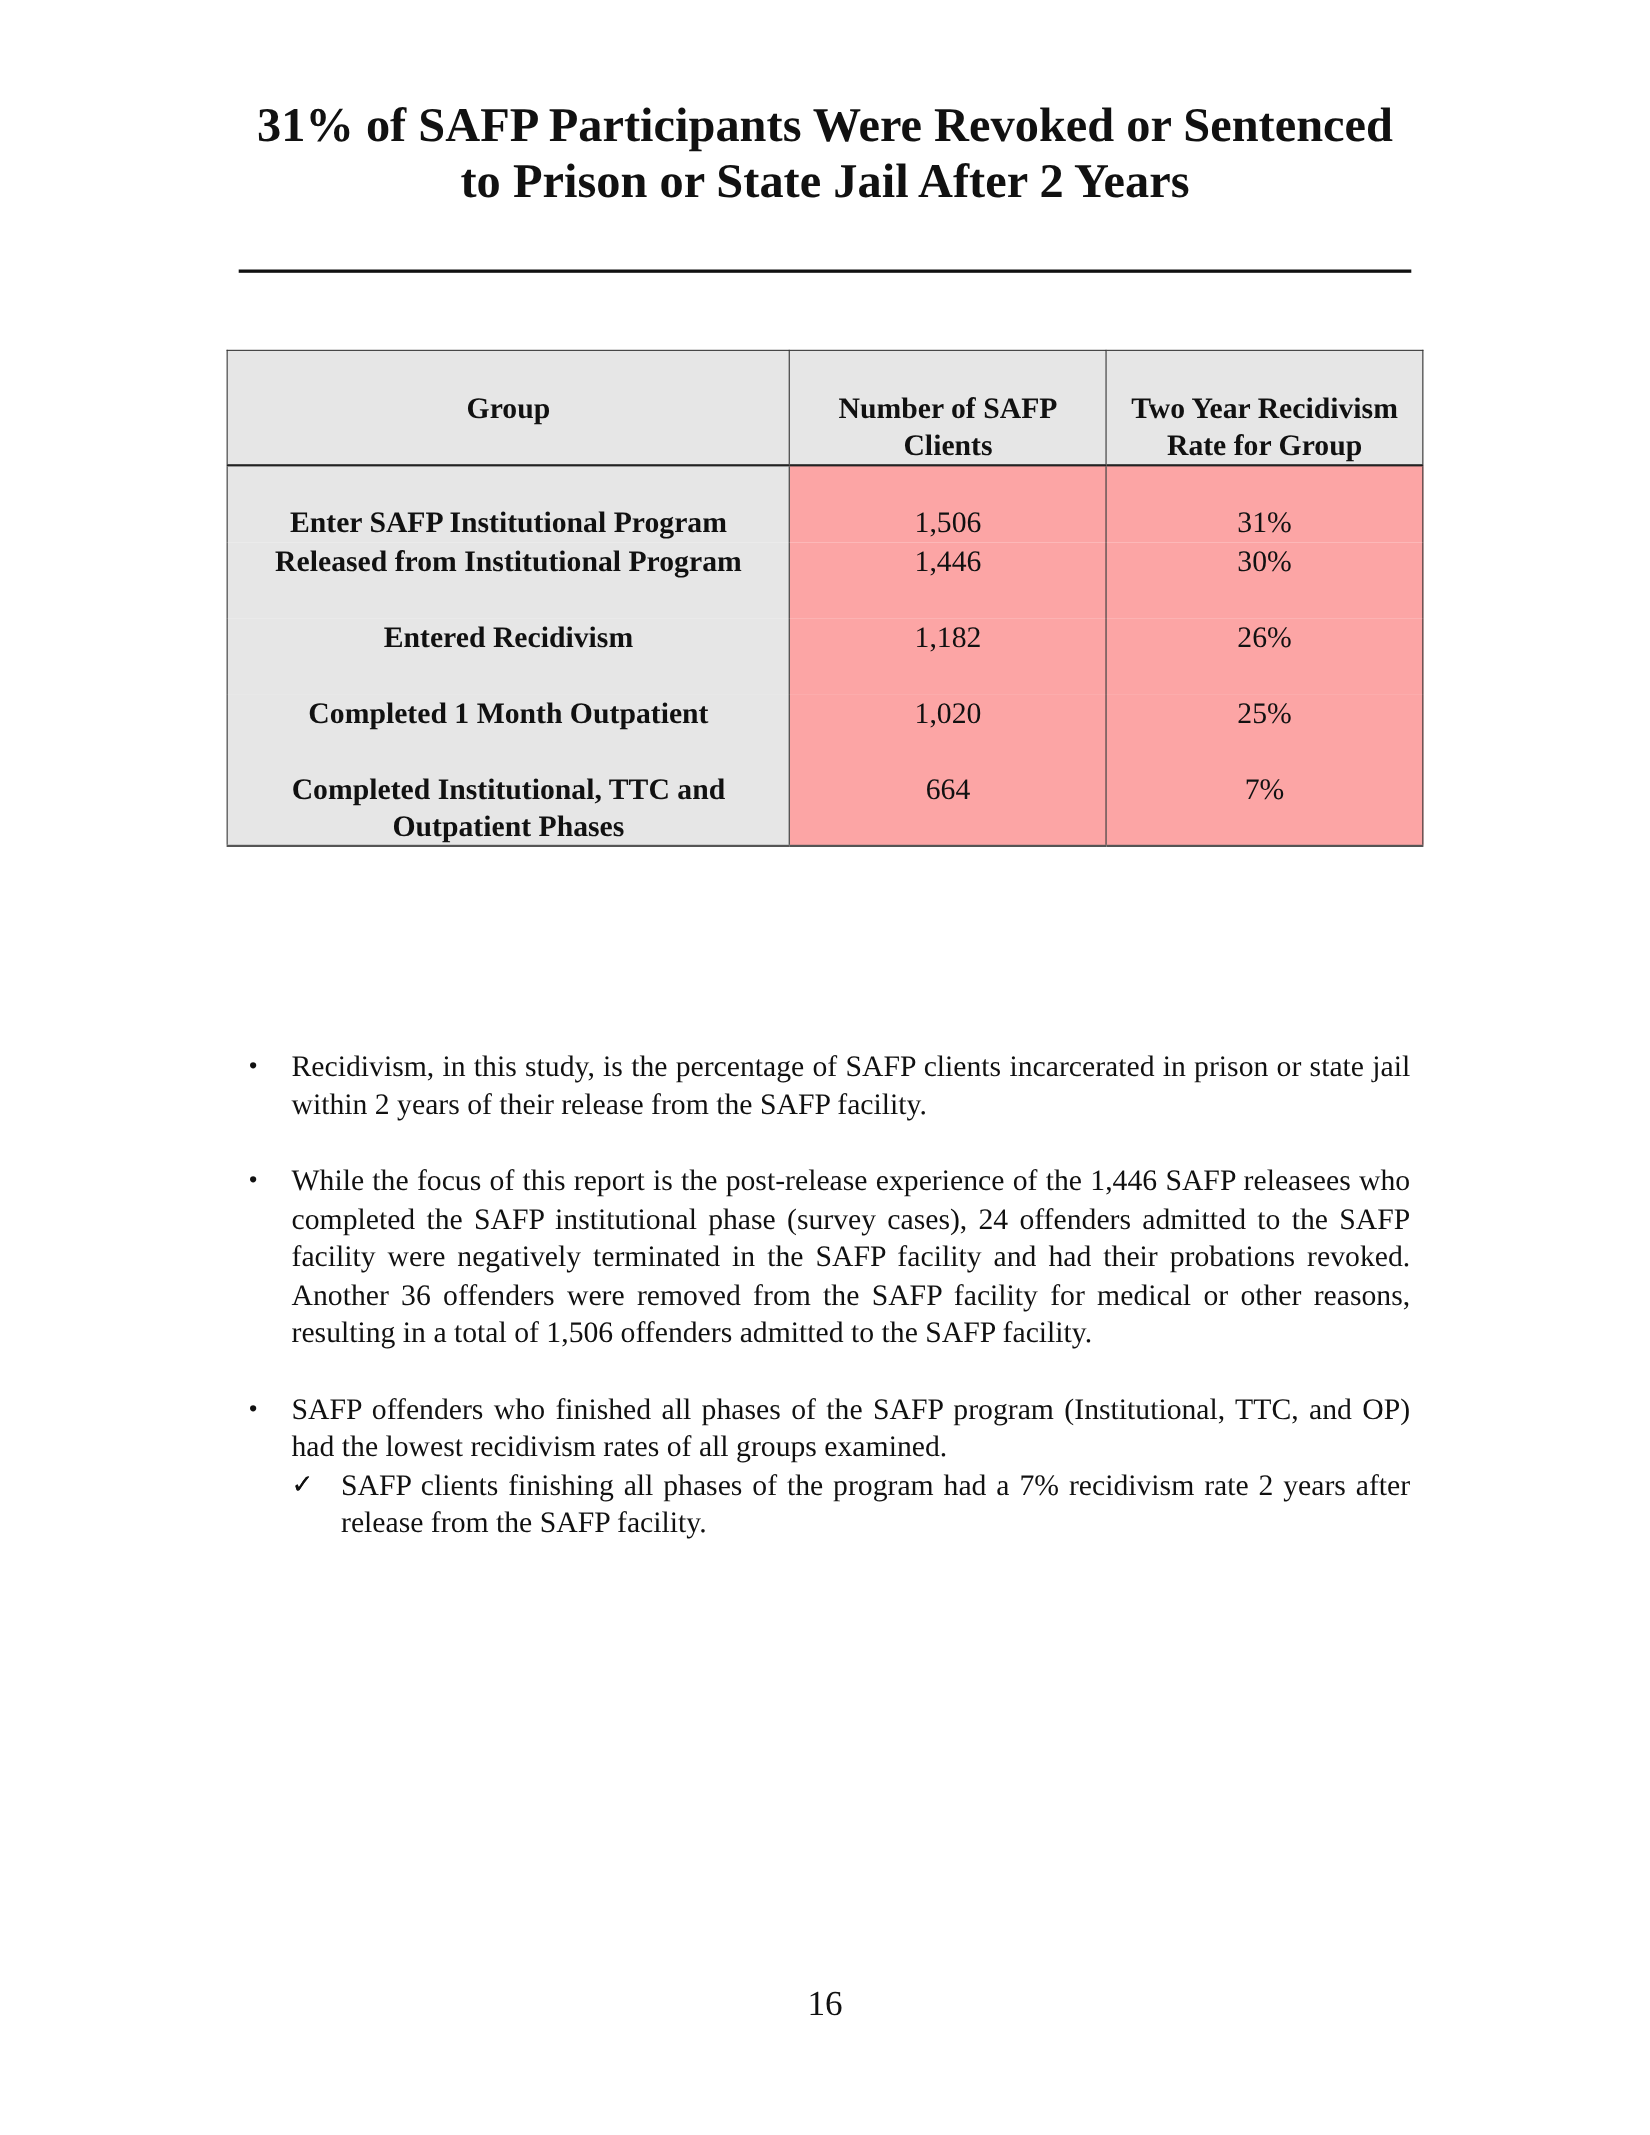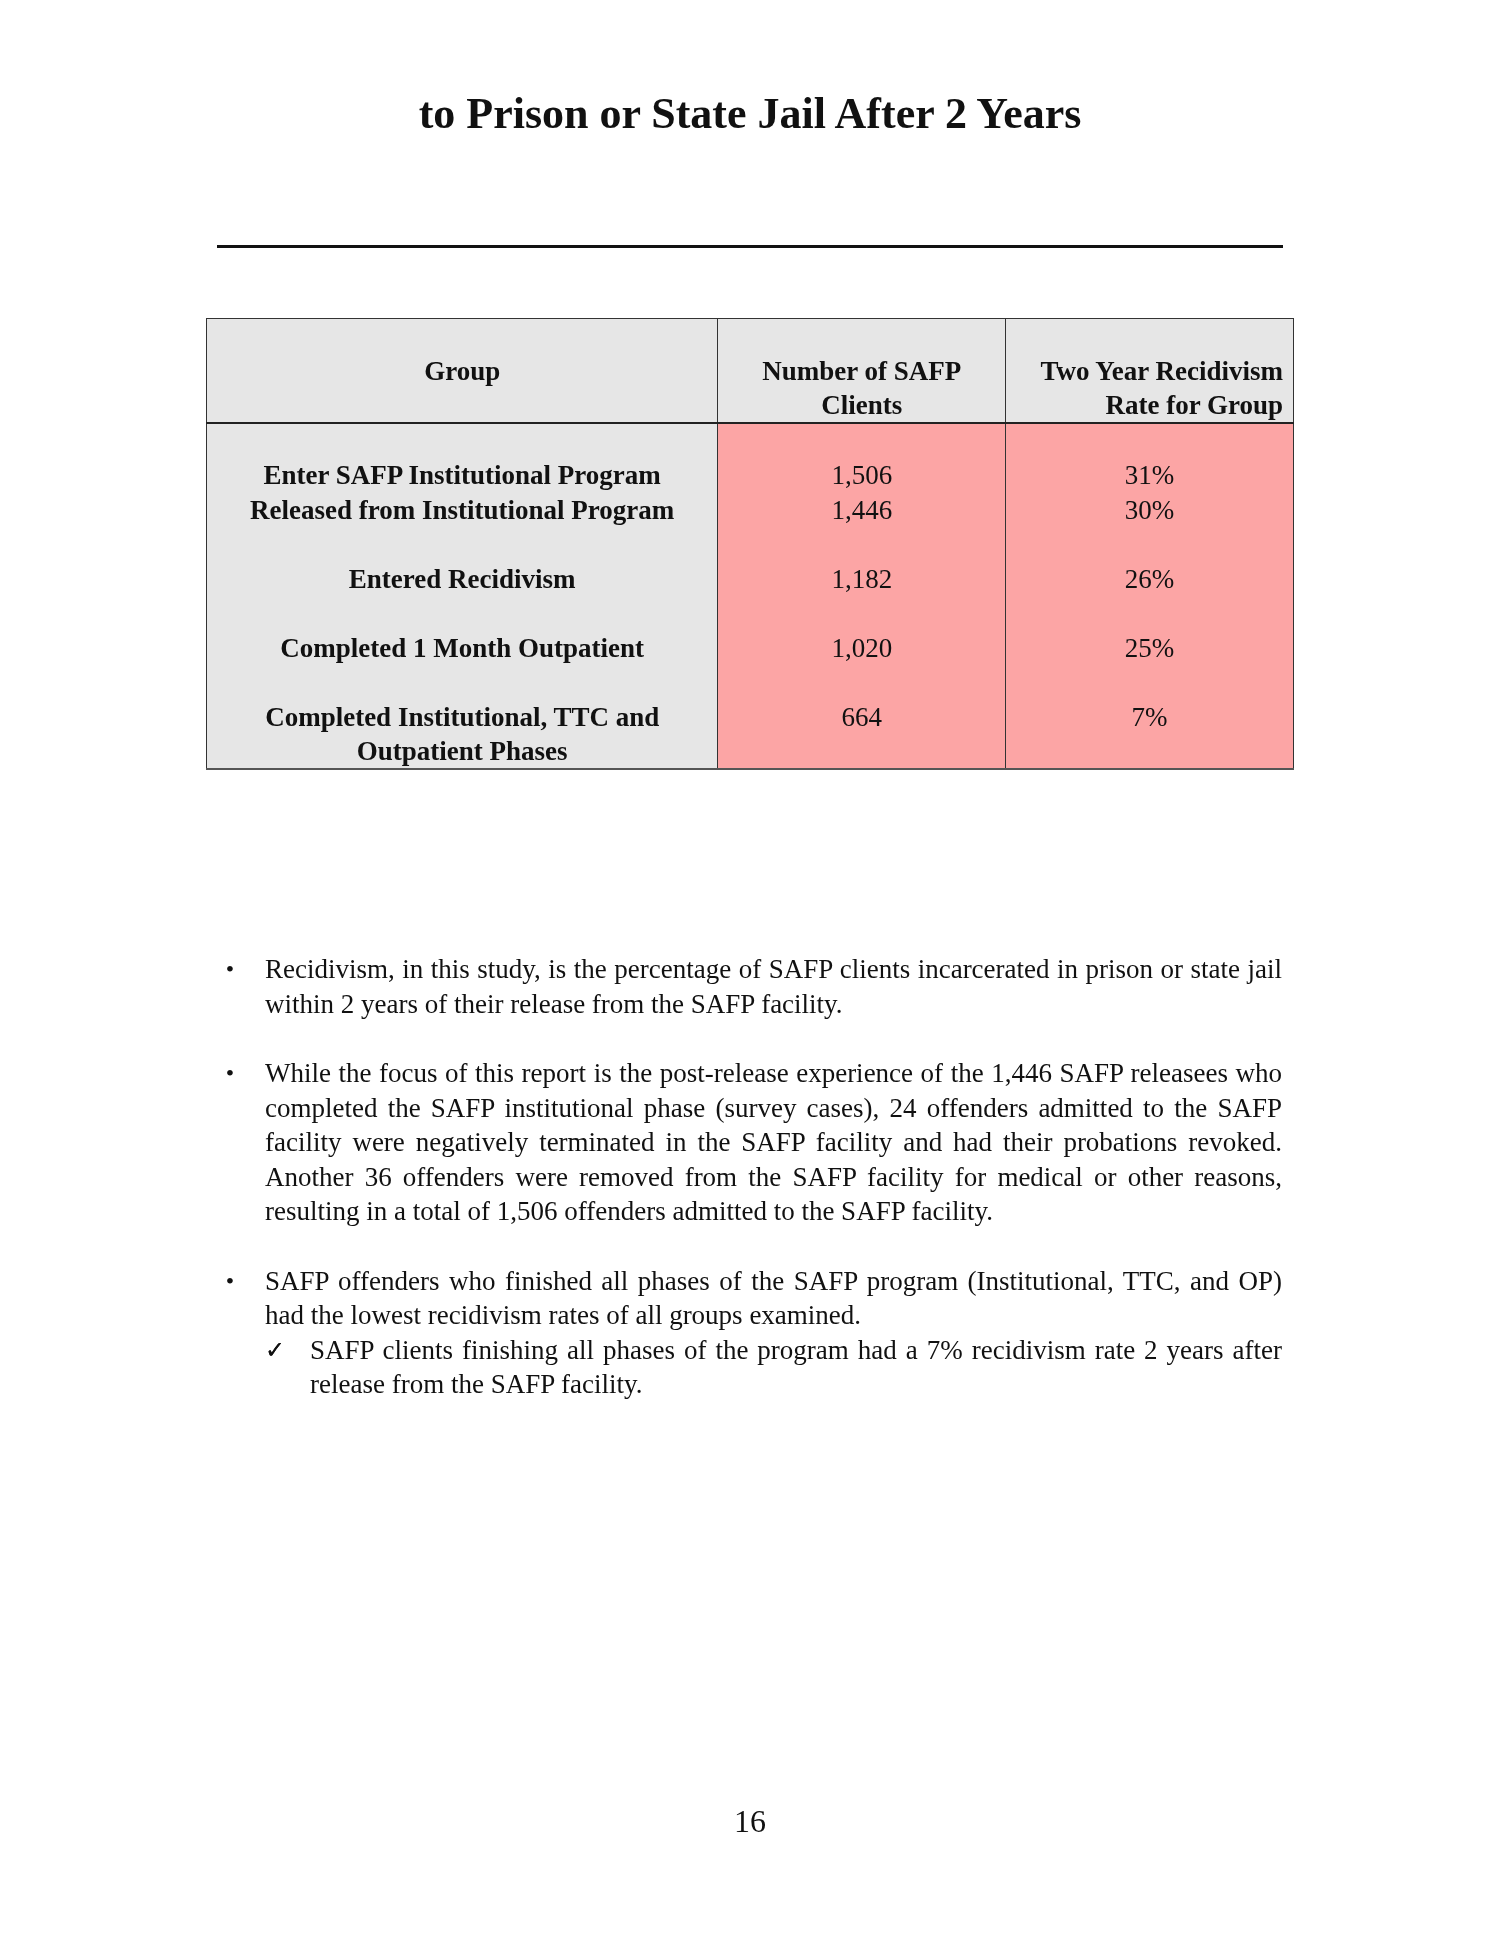--- a/index.html
+++ b/index.html
@@ -22,21 +22,21 @@
     border-collapse: collapse; font-size: 27px;
   }
   table.data th, table.data td { border-left: 1.5px solid #333; border-right: 1.5px solid #333; }
   table.data thead th {
     background: #e6e6e6; font-weight: bold; height: 103px; vertical-align: bottom;
     line-height: 34px; padding: 0 10px 0 10px; border-top: 1.5px solid #333;
     border-bottom: 2px solid #222; text-align: center;
   }
   table.data th.col-group { width: 489px; vertical-align: middle; padding-top: 0; }
   table.data th.col-num { width: 266px; }
-  table.data th.col-rate { width: 266px; text-align: right; }
+  table.data th.col-rate { width: 266px; }
   table.data tbody td {
     text-align: center; vertical-align: top; line-height: 34px; padding: 0 8px;
   }
   table.data tbody td.group { background: #e6e6e6; font-weight: bold; }
   table.data tbody td.num, table.data tbody td.rate { background: #fca5a5; font-weight: normal; }
   table.data tbody tr td { height: 69px; }
   table.data tbody tr:first-child td { padding-top: 34px; height: 35px; margin-top: 46px; }
   table.data tbody tr:last-child td { border-bottom: 2.5px solid #555; height: 52px; }
 
   .bullets {
@@ -54,20 +54,21 @@
 
   .page-number {
     position: absolute; left: 0; width: 1500px; top: 1803px; text-align: center;
     font-size: 32px;
   }
 </style>
 </head>
 <body>
 
 <h1 class="title">
+  <span>31% of SAFP Participants Were Revoked or Sentenced</span>
   <span>to Prison or State Jail After 2 Years</span>
 </h1>
 
 <div class="rule"></div>
 
 <table class="data">
   <thead>
     <tr>
       <th class="col-group">Group</th>
       <th class="col-num">Number of SAFP Clients</th>

